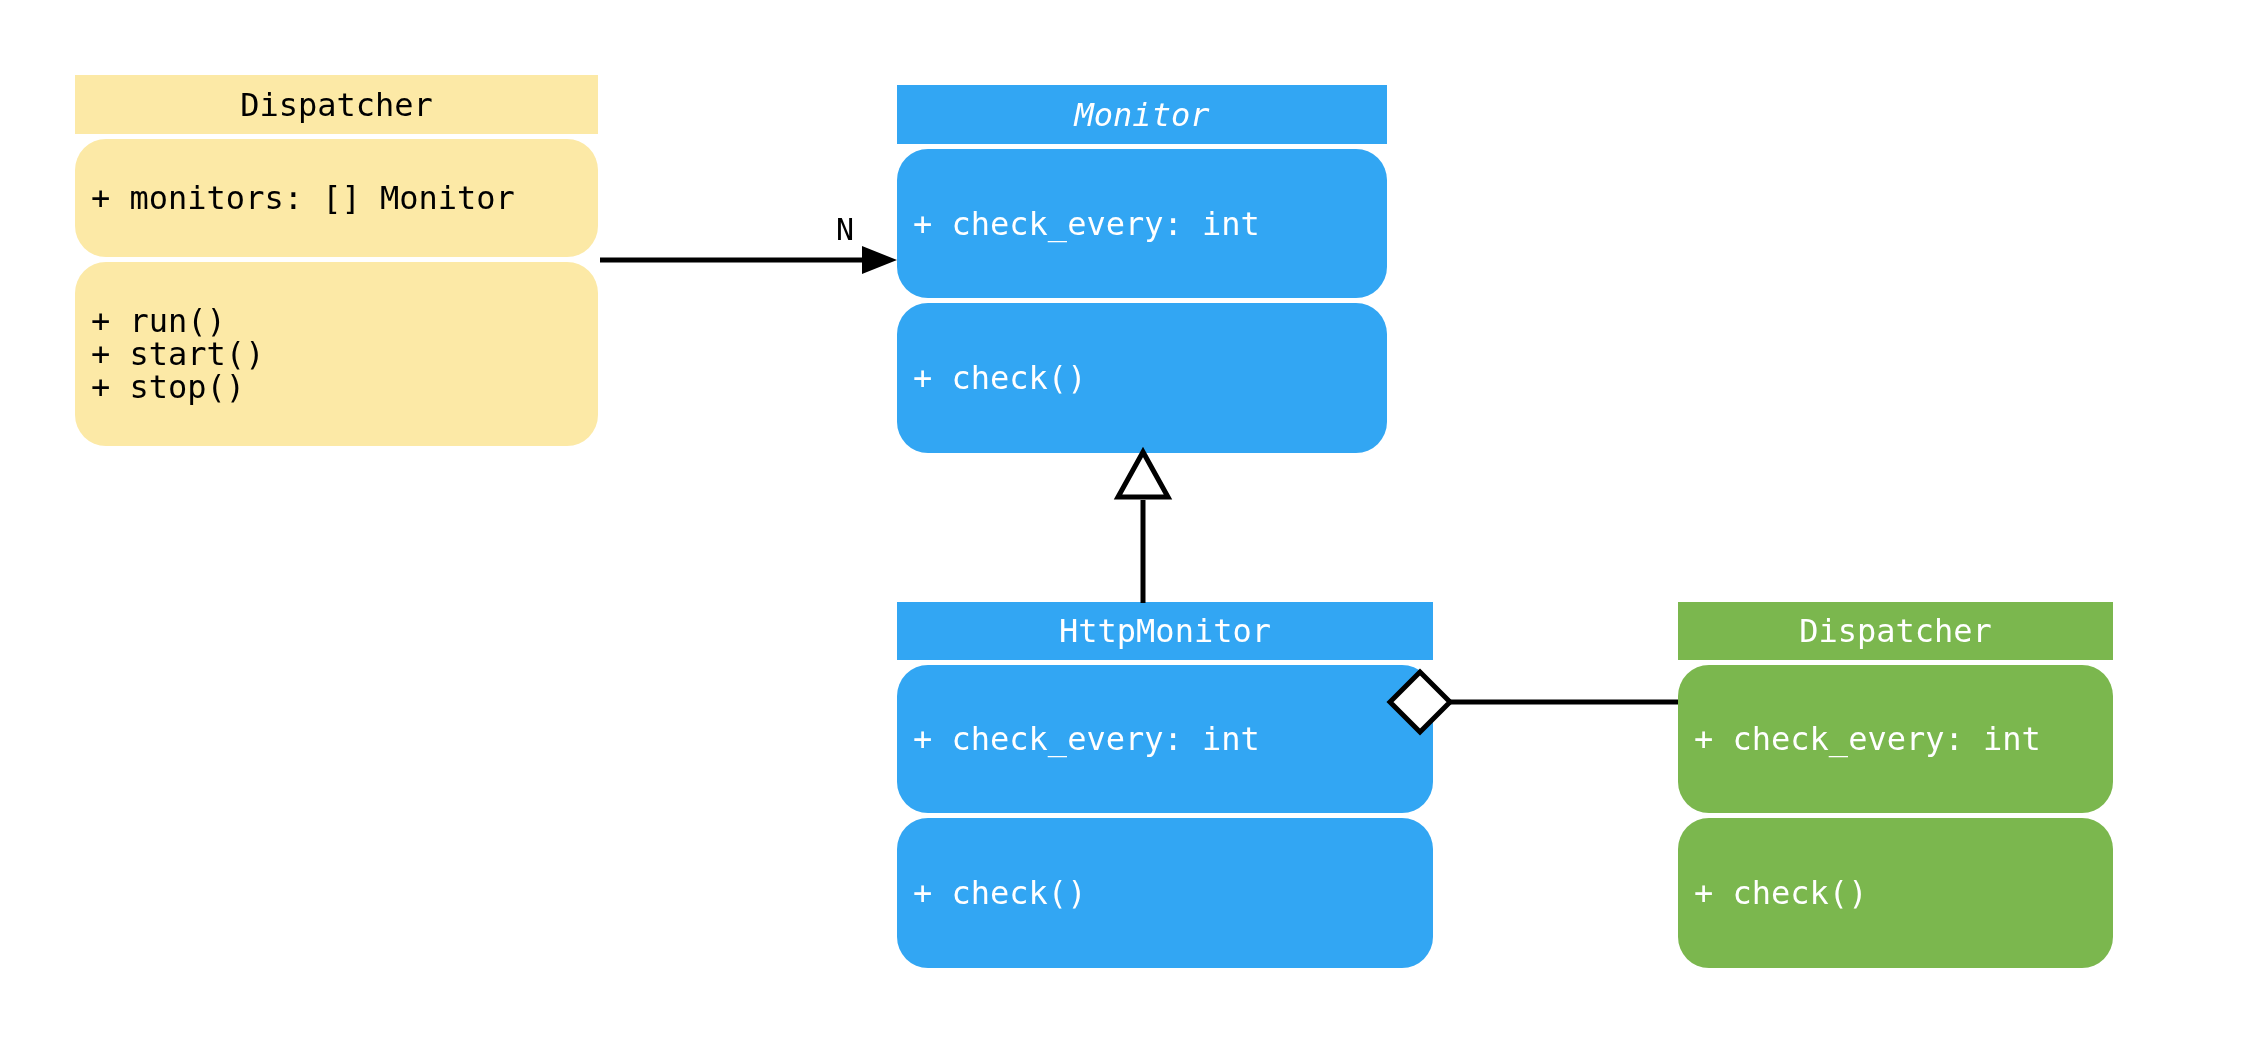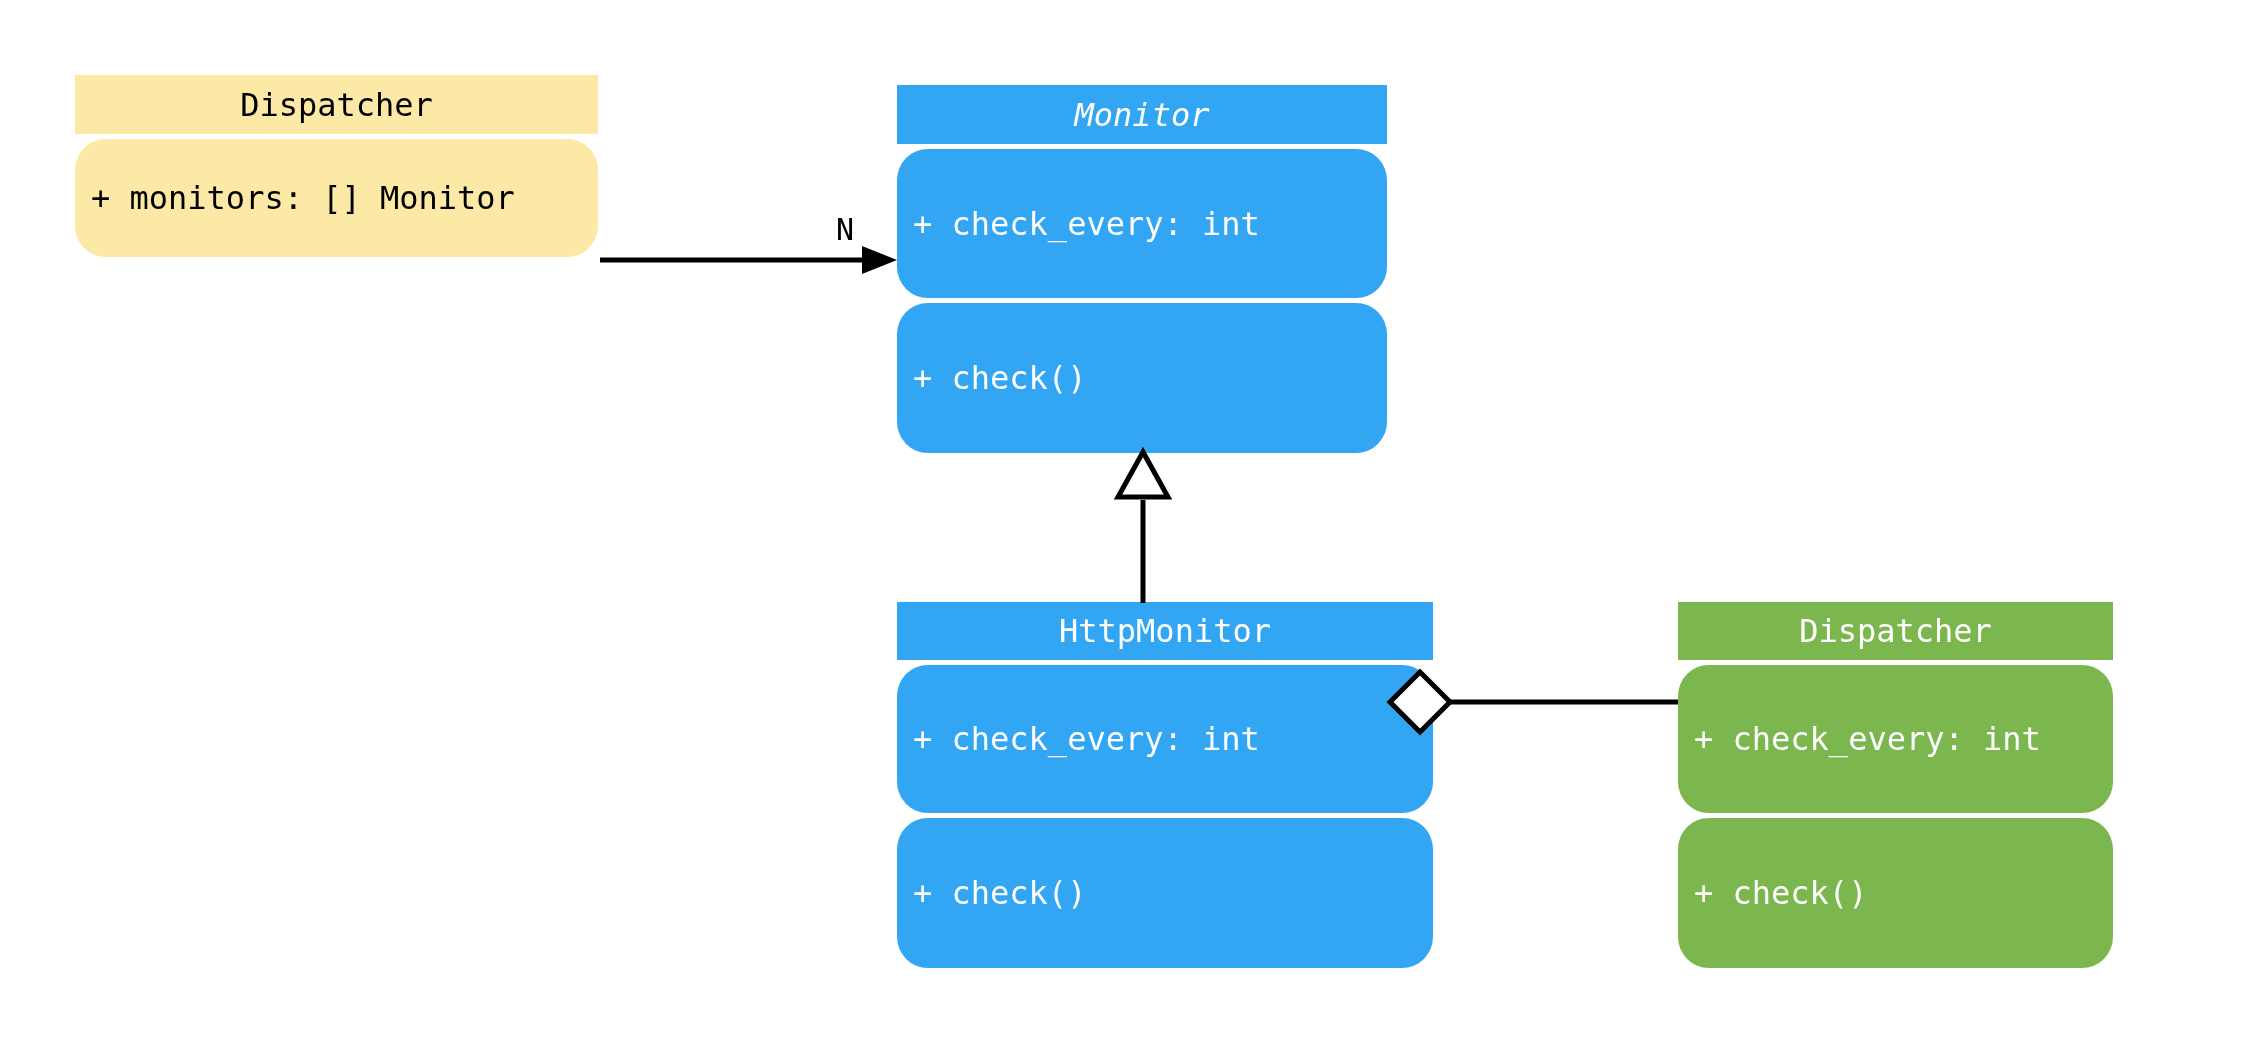--- a/index.html
+++ b/index.html
@@ -48,20 +48,25 @@
   }
 </style>
 </head>
 <body>
 
 <div class="canvas">
 
   <div class="uml-class" style="left:75px; top:75px; width:523px; height:371px;">
     <div class="sec title" style="top: 0px; height: 59px; background: rgb(252, 233, 166); color: rgb(0, 0, 0);">Dispatcher</div>
     <div class="sec body" style="top: 64px; height: 118px; background: rgb(252, 233, 166); color: rgb(0, 0, 0);">+ monitors: [] Monitor</div>
+    <div class="sec body multi" style="top: 187px; height: 184px; background: rgb(252, 233, 166); color: rgb(0, 0, 0);">
+      <div>+ run()</div>
+      <div>+ start()</div>
+      <div>+ stop()</div>
+    </div>
   </div>
 
   <div class="uml-class" style="left:897px; top:77px; width:490px; height:368px;margin-top:8px;">
     <div class="sec title abstract" style="top: 0px; height: 59px; background: rgb(50, 166, 243); color: rgb(255, 255, 255);">Monitor</div>
     <div class="sec body" style="top: 64px; height: 149px; background: rgb(50, 166, 243); color: rgb(255, 255, 255);">+ check_every: int</div>
     <div class="sec body" style="top: 218px; height: 150px; background: rgb(50, 166, 243); color: rgb(255, 255, 255);">+ check()</div>
   </div>
 
   <div class="uml-class" style="left:897px; top:602px; width:536px; height:366px;">
     <div class="sec title" style="top: 0px; height: 58px; background: rgb(50, 166, 243); color: rgb(255, 255, 255);">HttpMonitor</div>

